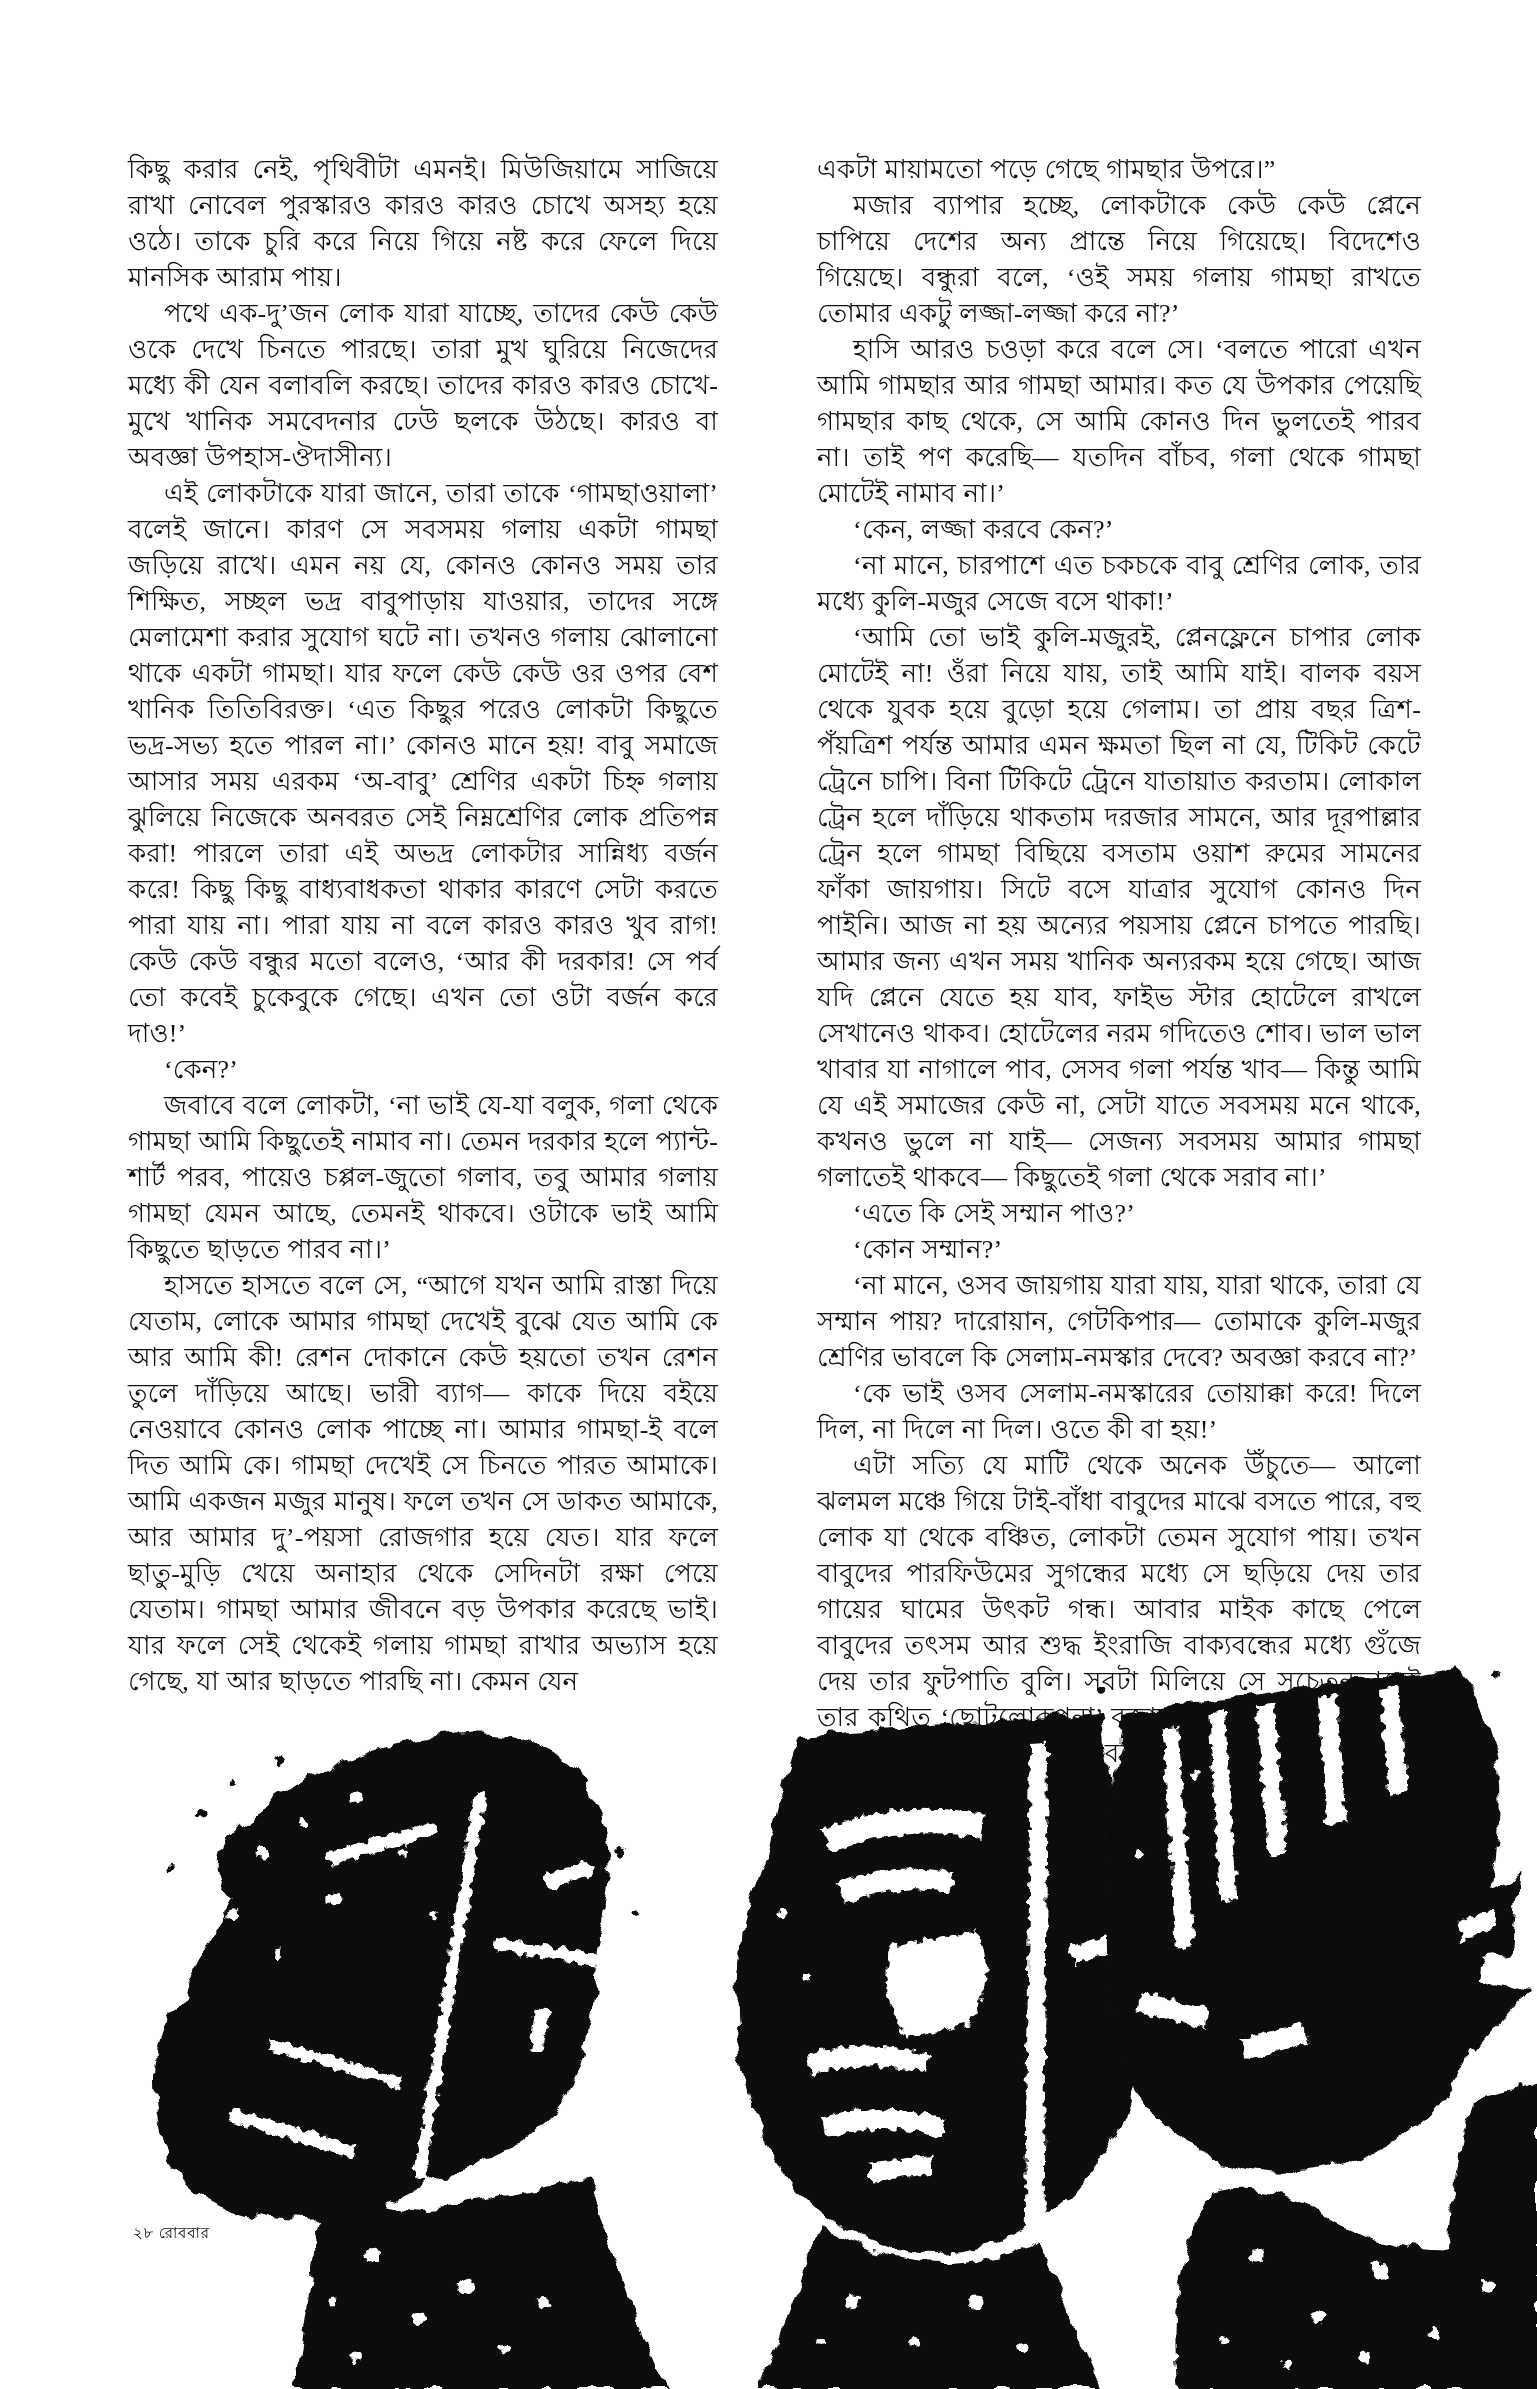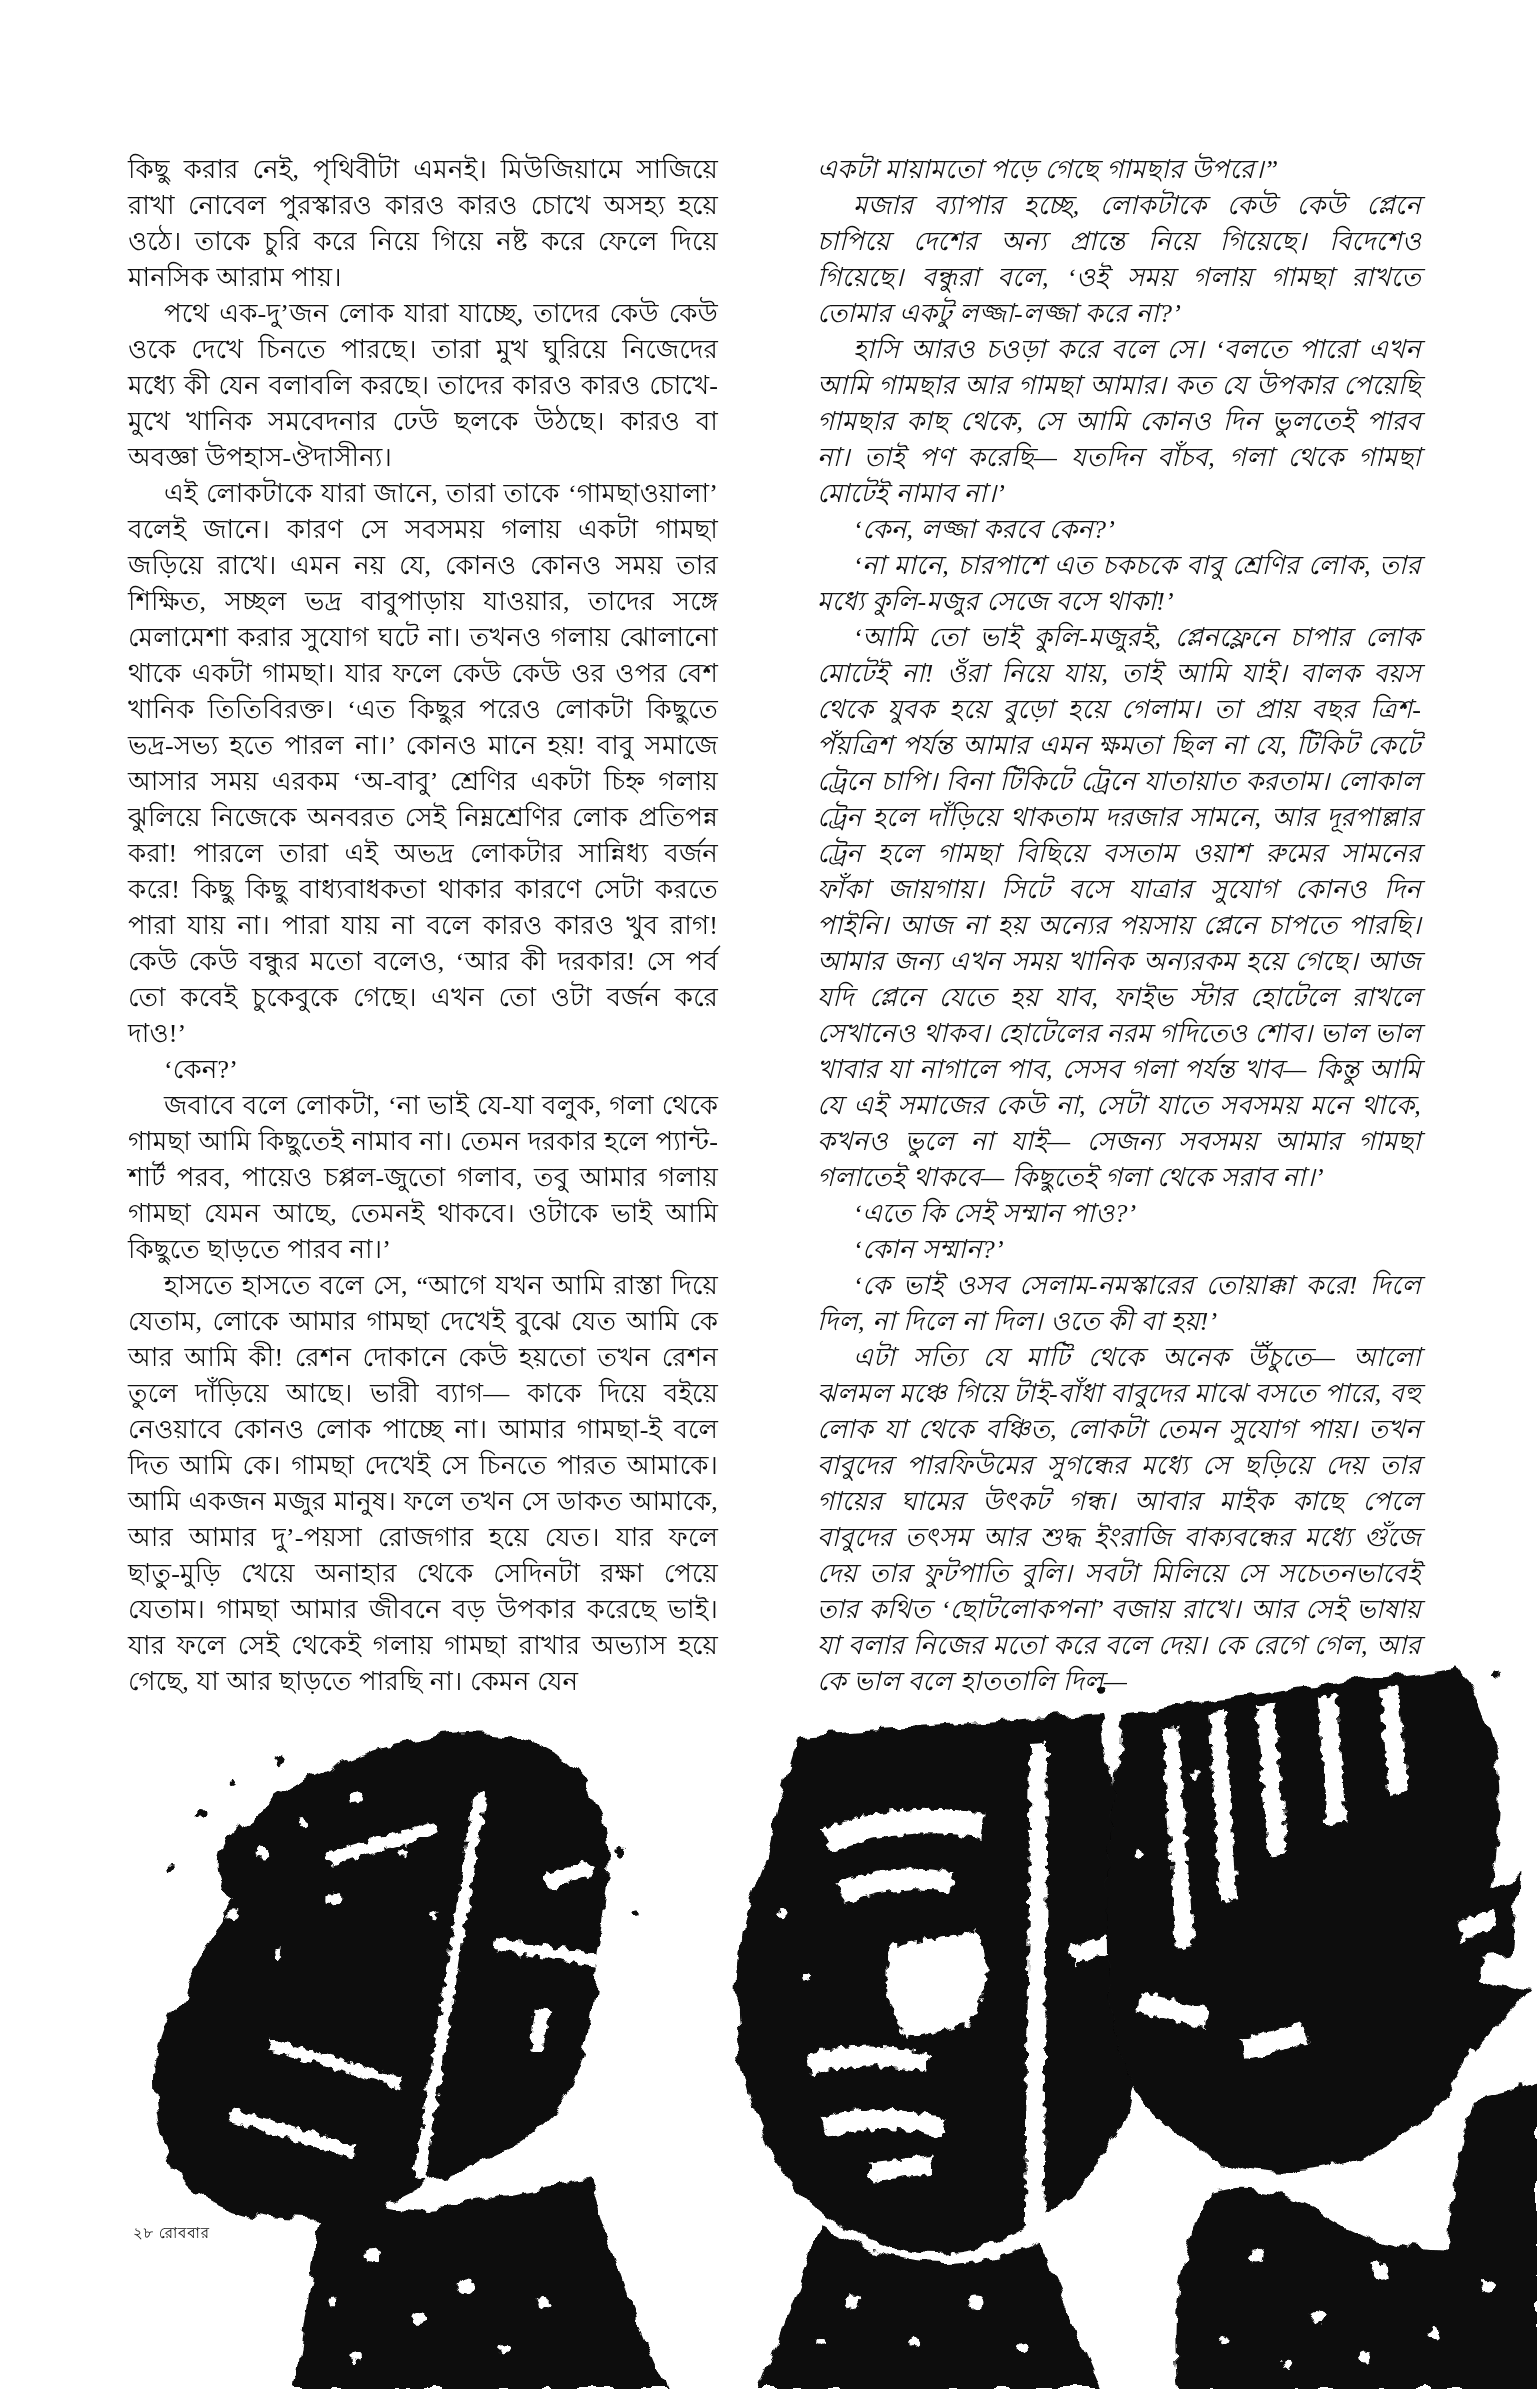--- a/index.html
+++ b/index.html
@@ -12,21 +12,21 @@
     font-family:"Liberation Serif","DejaVu Serif",serif;
     color:#111;
   }
   .columns{
     position:absolute;top:152px;left:128px;
     width:1293px;
     display:flex;
   }
   .col{width:597px;}
   .col.left{margin-right:99px;}
-  .col.right{width:611px;font-style:italic;}
+  .col.right{width:611px;}
   .para{
     margin:0;
     font-size:26px;
     line-height:36px;
     text-align:justify;
     letter-spacing:0.2px;
     word-spacing:0.8px;
   }
   .para.indent{text-indent:36px;}
   .footer{
@@ -55,20 +55,21 @@
     </div>
     <div class="col right">
       <p class="para">একটা মায়ামতো পড়ে গেছে গামছার উপরে।”</p>
       <p class="para indent">মজার ব্যাপার হচ্ছে, লোকটাকে কেউ কেউ প্লেনে চাপিয়ে দেশের অন্য প্রান্তে নিয়ে গিয়েছে। বিদেশেও গিয়েছে। বন্ধুরা বলে, ‘ওই সময় গলায় গামছা রাখতে তোমার একটু লজ্জা-লজ্জা করে না?’</p>
       <p class="para indent">হাসি আরও চওড়া করে বলে সে। ‘বলতে পারো এখন আমি গামছার আর গামছা আমার। কত যে উপকার পেয়েছি গামছার কাছ থেকে, সে আমি কোনও দিন ভুলতেই পারব না। তাই পণ করেছি— যতদিন বাঁচব, গলা থেকে গামছা মোটেই নামাব না।’</p>
       <p class="para indent">‘কেন, লজ্জা করবে কেন?’</p>
       <p class="para indent">‘না মানে, চারপাশে এত চকচকে বাবু শ্রেণির লোক, তার মধ্যে কুলি-মজুর সেজে বসে থাকা!’</p>
       <p class="para indent">‘আমি তো ভাই কুলি-মজুরই, প্লেনফ্লেনে চাপার লোক মোটেই না! ওঁরা নিয়ে যায়, তাই আমি যাই। বালক বয়স থেকে যুবক হয়ে বুড়ো হয়ে গেলাম। তা প্রায় বছর ত্রিশ-পঁয়ত্রিশ পর্যন্ত আমার এমন ক্ষমতা ছিল না যে, টিকিট কেটে ট্রেনে চাপি। বিনা টিকিটে ট্রেনে যাতায়াত করতাম। লোকাল ট্রেন হলে দাঁড়িয়ে থাকতাম দরজার সামনে, আর দূরপাল্লার ট্রেন হলে গামছা বিছিয়ে বসতাম ওয়াশ রুমের সামনের ফাঁকা জায়গায়। সিটে বসে যাত্রার সুযোগ কোনও দিন পাইনি। আজ না হয় অন্যের পয়সায় প্লেনে চাপতে পারছি। আমার জন্য এখন সময় খানিক অন্যরকম হয়ে গেছে। আজ যদি প্লেনে যেতে হয় যাব, ফাইভ স্টার হোটেলে রাখলে সেখানেও থাকব। হোটেলের নরম গদিতেও শোব। ভাল ভাল খাবার যা নাগালে পাব, সেসব গলা পর্যন্ত খাব— কিন্তু আমি যে এই সমাজের কেউ না, সেটা যাতে সবসময় মনে থাকে, কখনও ভুলে না যাই— সেজন্য সবসময় আমার গামছা গলাতেই থাকবে— কিছুতেই গলা থেকে সরাব না।’</p>
       <p class="para indent">‘এতে কি সেই সম্মান পাও?’</p>
       <p class="para indent">‘কোন সম্মান?’</p>
+      <p class="para indent">‘না মানে, ওসব জায়গায় যারা যায়, যারা থাকে, তারা যে সম্মান পায়? দারোয়ান, গেটকিপার— তোমাকে কুলি-মজুর শ্রেণির ভাবলে কি সেলাম-নমস্কার দেবে? অবজ্ঞা করবে না?’</p>
       <p class="para indent">‘কে ভাই ওসব সেলাম-নমস্কারের তোয়াক্কা করে! দিলে দিল, না দিলে না দিল। ওতে কী বা হয়!’</p>
       <p class="para indent">এটা সত্যি যে মাটি থেকে অনেক উঁচুতে— আলো ঝলমল মঞ্চে গিয়ে টাই-বাঁধা বাবুদের মাঝে বসতে পারে, বহু লোক যা থেকে বঞ্চিত, লোকটা তেমন সুযোগ পায়। তখন বাবুদের পারফিউমের সুগন্ধের মধ্যে সে ছড়িয়ে দেয় তার গায়ের ঘামের উৎকট গন্ধ। আবার মাইক কাছে পেলে বাবুদের তৎসম আর শুদ্ধ ইংরাজি বাক্যবন্ধের মধ্যে গুঁজে দেয় তার ফুটপাতি বুলি। সবটা মিলিয়ে সে সচেতনভাবেই তার কথিত ‘ছোটলোকপনা’ বজায় রাখে। আর সেই ভাষায় যা বলার নিজের মতো করে বলে দেয়। কে রেগে গেল, আর কে ভাল বলে হাততালি দিল—</p>
     </div>
   </main>
 
   <figure class="art">
     <svg viewBox="0 0 1984 993" preserveAspectRatio="none">
       <defs>
         <filter id="rough" x="-5%" y="-5%" width="110%" height="110%">
           <feTurbulence type="fractalNoise" baseFrequency="0.032" numOctaves="3" seed="7" result="n"></feTurbulence>

